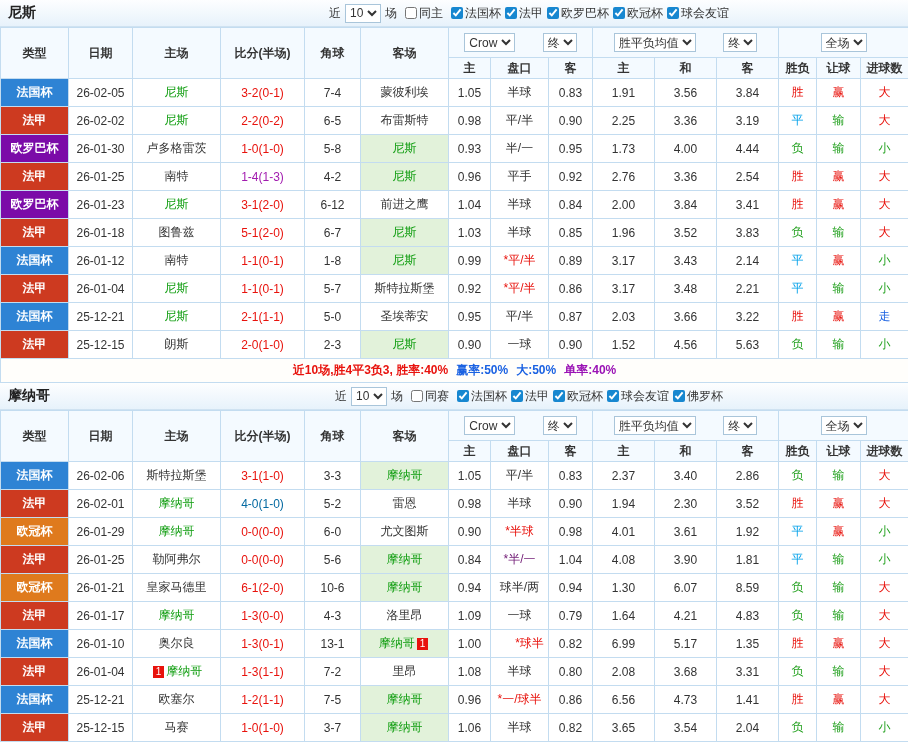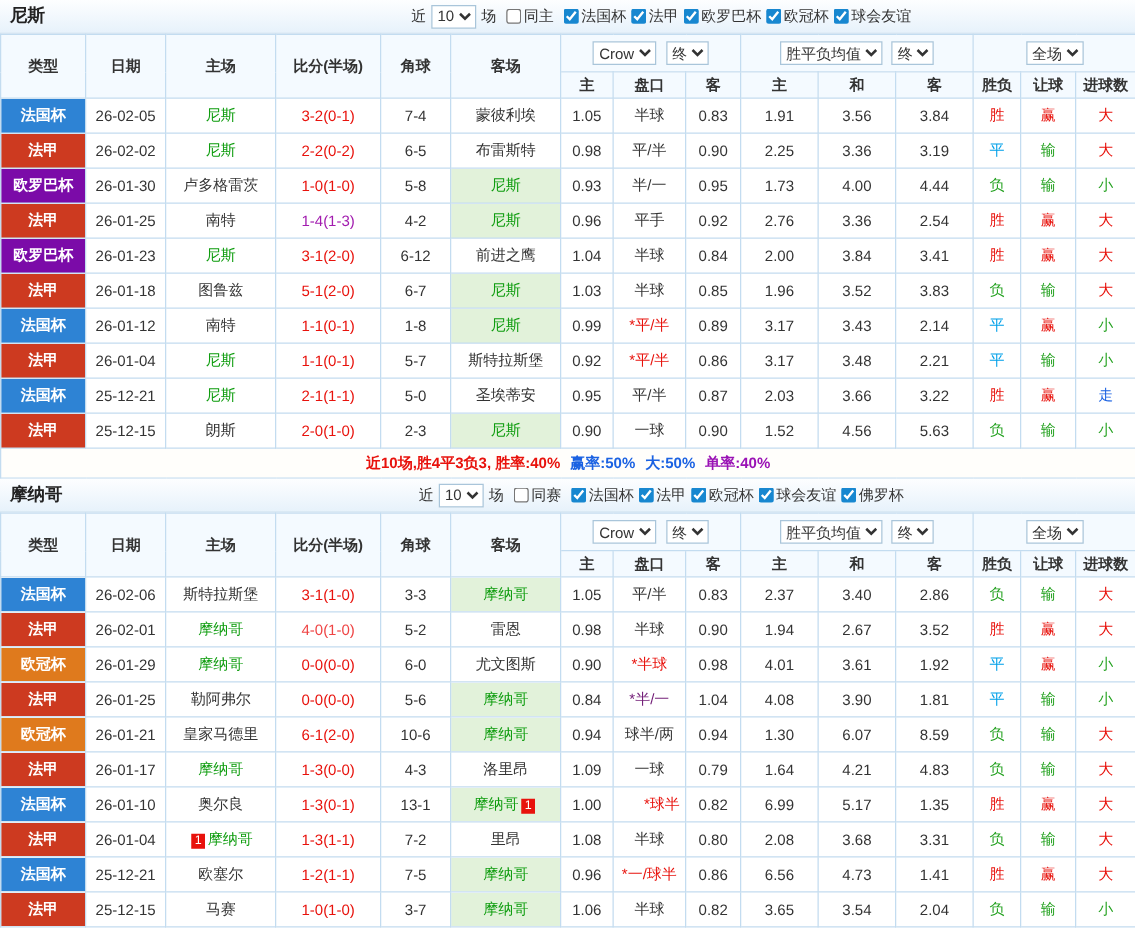--- a/index.html
+++ b/index.html
@@ -42,21 +42,21 @@
   .cb { display: inline-flex; align-items: center; gap: 2px; cursor: pointer; margin-left: 4px; }
   .cb input { width: 12px; height: 12px; accent-color: #1787d0; }
   .league-filters { display: inline-flex; align-items: center; }
   table { width: 908px; border-collapse: collapse; table-layout: fixed; }
   th, td {
     border: 1px solid #c3dcf0; text-align: center;
     overflow: hidden; white-space: nowrap;
   }
   thead tr.h1 th { height: 30px; background: #f4faff; color: #333; font-weight: bold; }
   thead tr.h2 th { height: 21px; background: #f4faff; color: #333; font-weight: bold; }
-  thead th select { margin: 0 2px; }
+  thead th select { margin: 0 12px; }
   tbody td { height: 28px; background: #fff; }
   td.comp { color: #fff; font-weight: bold; font-size: 12px; }
   td.hl { background: #e2f2da; }
   .red-badge {
     display: inline-block; background: #e8120c; color: #fff;
     font-size: 10px; line-height: 12px; padding: 0 3px; margin: 0 2px;
   }
   .summary-row td { height: 24px; font-weight: bold; background: #fffefb; }
   .summary-row span { margin: 0 4px; }
 </style>
@@ -433,28 +433,28 @@
             <td>3.40</td>
             <td>2.86</td>
             <td style="color: rgb(35, 161, 31);">负</td>
             <td style="color: rgb(35, 161, 31);">输</td>
             <td style="color: rgb(232, 18, 12);">大</td>
           </tr>
           <tr>
             <td class="comp" style="background: rgb(205, 58, 32);">法甲</td>
             <td>26-02-01</td>
             <td><span style="color: rgb(15, 157, 15);">摩纳哥</span></td>
-            <td style="color: #ef4444;">4-0(1-0)</td>
+            <td style="color: #0369a1;">4-0(1-0)</td>
             <td>5-2</td>
             <td><span>雷恩</span></td>
             <td>0.98</td>
             <td>半球</td>
             <td>0.90</td>
             <td>1.94</td>
-            <td>2.67</td>
+            <td>2.30</td>
             <td>3.52</td>
             <td style="color: rgb(232, 18, 12);">胜</td>
             <td style="color: rgb(232, 18, 12);">赢</td>
             <td style="color: rgb(232, 18, 12);">大</td>
           </tr>
           <tr>
             <td class="comp" style="background: rgb(223, 122, 29);">欧冠杯</td>
             <td>26-01-29</td>
             <td><span style="color: rgb(15, 157, 15);">摩纳哥</span></td>
             <td style="color: rgb(232, 18, 12);">0-0(0-0)</td>

